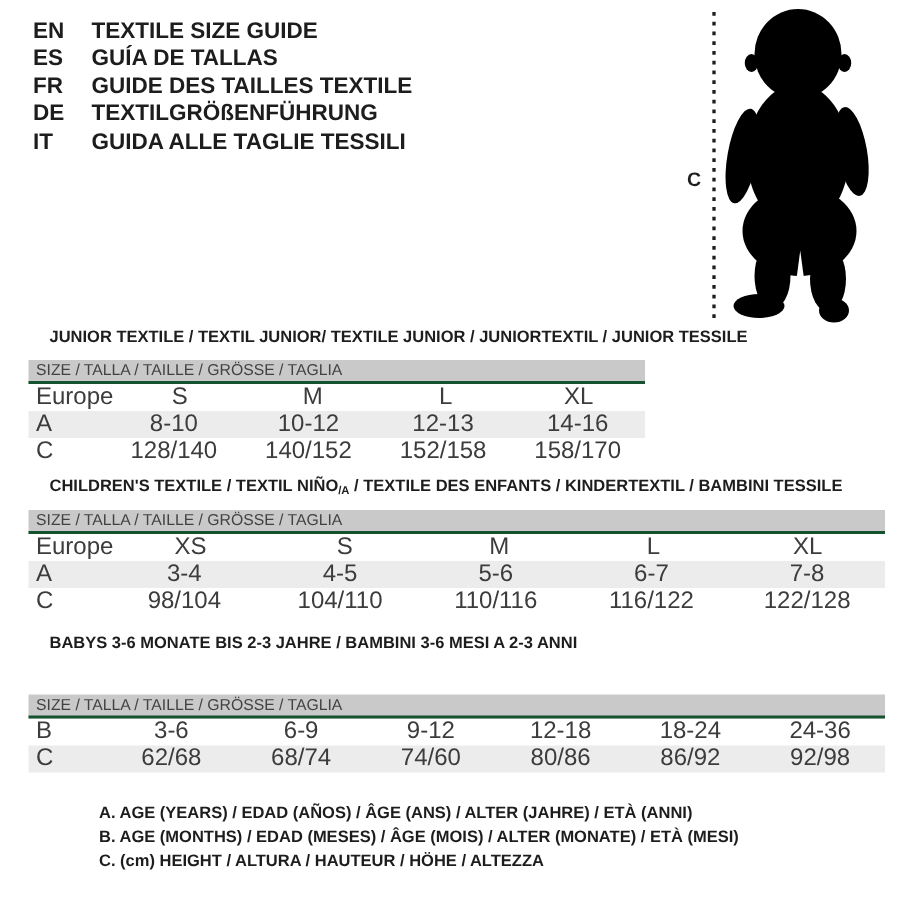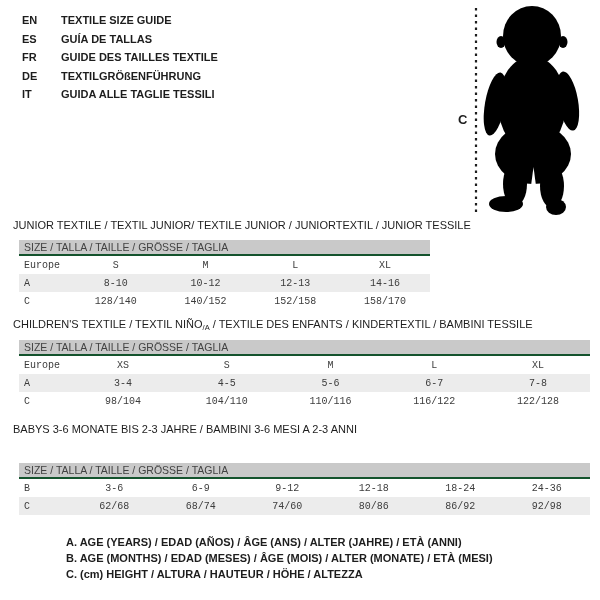--- a/index.html
+++ b/index.html
@@ -4,38 +4,38 @@
 <style>
   html,body { margin:0; padding:0; background:#fff; }
   .canvas {
     position:relative; width:600px; height:600px; background:#ffffff;
     font-family:"Liberation Sans", sans-serif; overflow:hidden; color:#1d1d1d;
   }
 
   
   .lang-block { position:absolute; left:22px; top:11px; }
   .lang-row { display:flex; height:18.5px; align-items:center;
-              font-weight:bold; font-size:11px; color:#1d1d1d; }
+              font-weight:bold; font-size:15px; color:#1d1d1d; }
   .lang-code { width:39px; }
   .lang-label { white-space:nowrap; }
 
   
   .figure { position:absolute; left:440px; top:4px; width:160px; height:212px; }
 
   
-  .section-title { position:absolute; left:13px; font-weight:normal; font-size:11px;
+  .section-title { position:absolute; left:33px; font-weight:bold; font-size:11px;
                    color:#1d1d1d; white-space:nowrap; line-height:16px; }
   .title-sub { font-size:7.5px; vertical-align:-2px; }
 
   
   .size-table { position:absolute; left:19px; }
   .t-header { background:#c9c9c9; height:14px; line-height:14px;
               border-bottom:2px solid #14532d; font-size:10.5px; color:#424242;
               padding-left:5px; }
-  .t-row { display:flex; height:18px; align-items:center; font-size:10px; color:#3c3c3c;font-family:Liberation Mono, monospace; }
+  .t-row { display:flex; height:18px; align-items:center; font-size:16px; color:#3c3c3c; }
   .t-row.shaded { background:#ececec; }
   .t-cell { flex:1; text-align:center; white-space:nowrap; }
   .t-cell.label { flex:0 0 52px; text-align:left; padding-left:5px; box-sizing:border-box; }
 
   .w-junior { width:411px; }
   .w-full   { width:571px; }
 
   
   .legend { position:absolute; left:22px; top:534px; }
   .legend-line { font-weight:bold; font-size:11px; line-height:16px;

